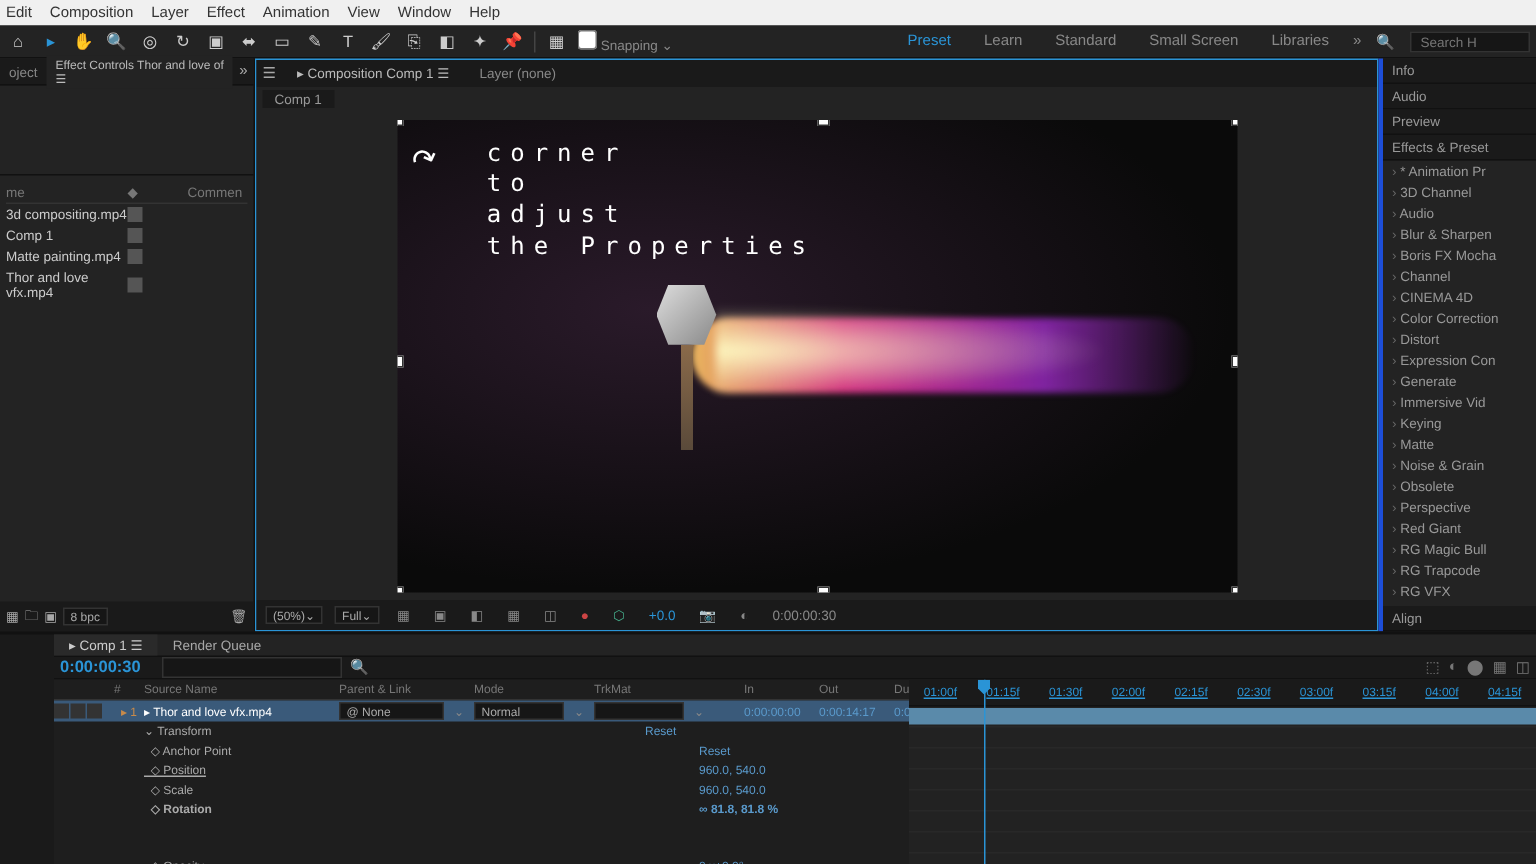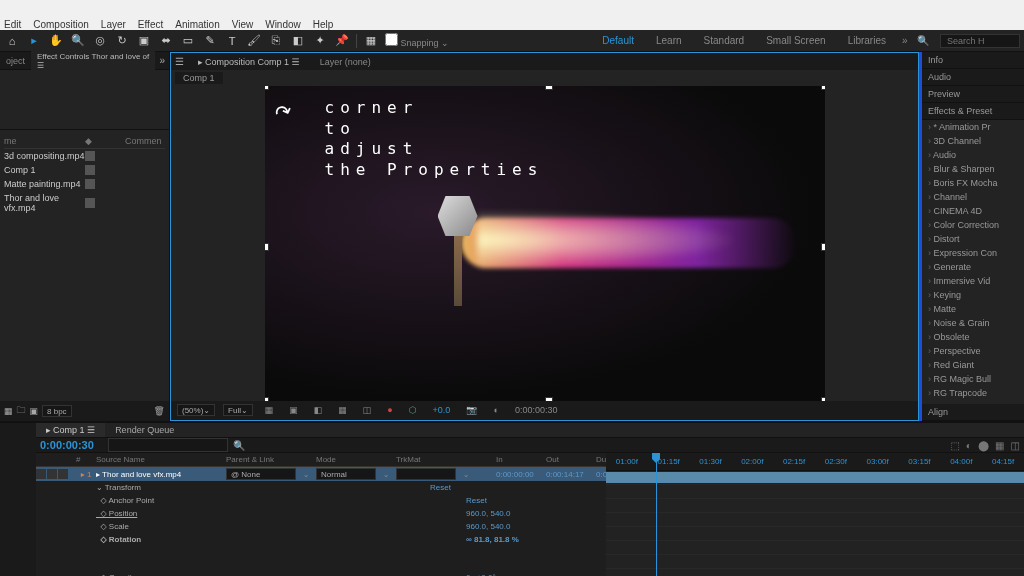--- a/index.html
+++ b/index.html
@@ -1,17 +1,17 @@
 <!DOCTYPE html>
 <html><head>
 <meta charset="utf-8">
 <style>
 * { margin: 0; padding: 0; box-sizing: border-box; font-family: 'Segoe UI', Tahoma, sans-serif; }
 body { background: #1e1e1e; color: #a8a8a8; font-size: 10px; width: 1024px; height: 576px; overflow: hidden; display: flex; flex-direction: column; }
-.menubar { background: #f0f0f0; color: #333; display: flex; align-items: flex-end; height: 30px; padding: 0 4px; gap: 12px; font-size: 10px; }
+.menubar { background: #f0f0f0; color: #333; display: flex; align-items: center; height: 17px; padding: 0 4px; gap: 12px; font-size: 10px; }
 .menubar span { cursor: pointer; }
 .toolbar { background: #232323; height: 22px; display: flex; align-items: center; padding: 0 4px; gap: 6px; border-bottom: 1px solid #111; }
 .toolbar .tool-icon { width: 16px; height: 16px; display: flex; align-items: center; justify-content: center; color: #ccc; cursor: pointer; font-size: 11px; }
 .toolbar .sep { width: 1px; height: 14px; background: #444; }
 .toolbar .right { margin-left: auto; display: flex; gap: 10px; align-items: center; color: #888; }
 .workspace-tab { padding: 2px 6px; font-size: 10px; }
 .workspace-tab.active { color: #2a94d6; }
 .search-box { background: #161616; border: 1px solid #333; padding: 1px 6px; width: 80px; font-size: 9px; color: #888; }
 .main { flex: 1; display: flex; min-height: 0; }
 .left-col { width: 170px; background: #232323; display: flex; flex-direction: column; border-right: 1px solid #111; }
@@ -57,21 +57,21 @@
 .tl-left { width: 570px; background: #1e1e1e; overflow: hidden; }
 .tl-right { flex: 1; background: #222; position: relative; overflow: hidden; }
 .tl-col-head { display: grid; grid-template-columns: 40px 20px 130px 70px 20px 60px 20px 60px 20px 20px 50px 50px 50px 50px; font-size: 8px; color: #777; padding: 2px 0; border-bottom: 1px solid #333; align-items: center; }
 .tl-row { display: grid; grid-template-columns: 40px 20px 130px 70px 20px 60px 20px 60px 20px 20px 50px 50px 50px 50px; font-size: 8px; color: #aaa; padding: 1px 0; align-items: center; height: 14px; }
 .tl-row.selected { background: #3a5a7a; color: #fff; }
 .tl-row .ico { text-align: center; color: #888; }
 .tl-row .tog { display:flex; gap:1px; }
 .tl-row .tog span { width:10px; height:10px; background:#333; display:inline-block; }
 .tl-prop { padding-left: 60px; font-size: 8px; color: #aaa; height: 13px; display: flex; align-items: center; gap: 8px; }
 .tl-prop .val { color: #5a9acc; position: absolute; left: 430px; font-size:8px;}
-.tl-ruler { height: 18px; background: #1a1a1a; border-bottom: 1px solid #111; display: flex; align-items: center; font-size: 8px; color: #2a94d6; justify-content: space-around; position:relative;}
+.tl-ruler { height: 18px; background: #1a1a1a; border-bottom: 1px solid #111; display: flex; align-items: center; font-size: 8px; color: #2a94d6; justify-content: space-around; position:relative;text-decoration:underline;}
 .tl-track { height: 14px; border-bottom: 1px solid #282828; position: relative; }
 .tl-bar { position: absolute; top: 1px; height: 11px; background: #4a6a7a; }
 .tl-playhead { position: absolute; top: 0; bottom: 0; width: 1px; background: #2a94d6; left: 50px; }
 .tl-playhead::before { content:''; position:absolute; top:0; left:-4px; width:8px; height:10px; background:#2a94d6; clip-path: polygon(0 0,100% 0,100% 60%,50% 100%,0 60%);}
 .dd { background: #161616; border: 1px solid #333; padding: 0 4px; font-size: 8px; color: #aaa; height: 12px; display:inline-flex; align-items:center;}
 </style>
 </head>
 <body>
 
 <div class="menubar">
@@ -99,21 +99,21 @@
   <span class="tool-icon">T</span>
   <span class="tool-icon">🖌</span>
   <span class="tool-icon">⎘</span>
   <span class="tool-icon">◧</span>
   <span class="tool-icon">✦</span>
   <span class="tool-icon">📌</span>
   <span class="sep"></span>
   <span class="tool-icon">▦</span>
   <label style="color:#888;font-size:9px"><input type="checkbox" style=""> <span>Snapping</span> ⌄</label>
   <div class="right">
-    <span class="workspace-tab active">Default</span>
+    <span class="workspace-tab active">Preset</span>
     <span class="workspace-tab">Learn</span>
     <span class="workspace-tab">Standard</span>
     <span class="workspace-tab">Small Screen</span>
     <span class="workspace-tab">Libraries</span>
     <span>»</span>
     <span>🔍</span>
     <input class="search-box" placeholder="Search H" style="">
   </div>
 </div>
 

